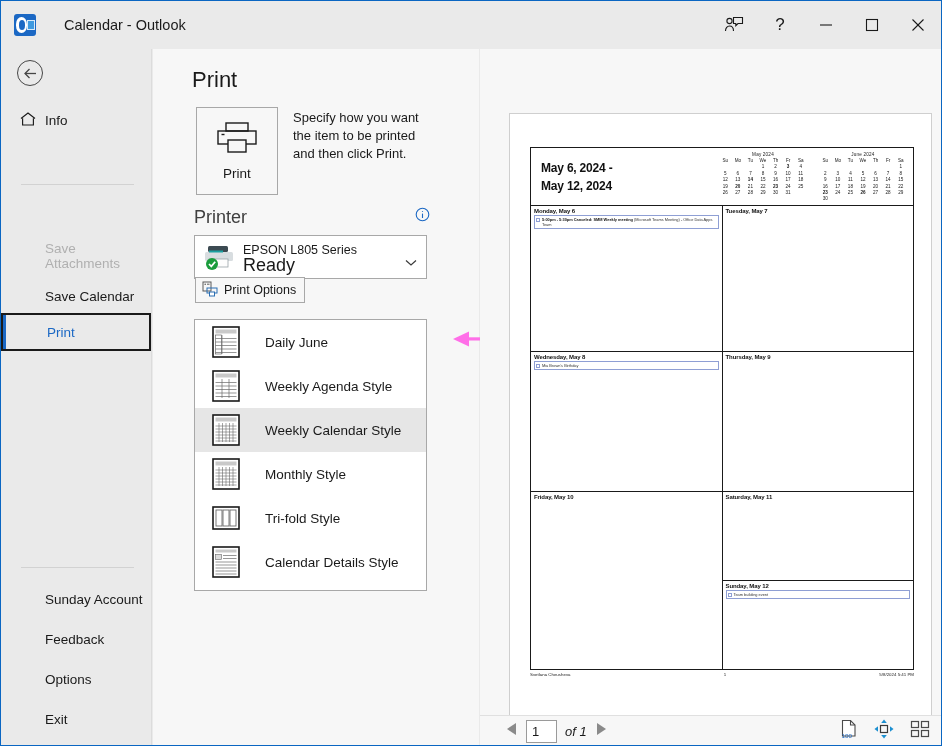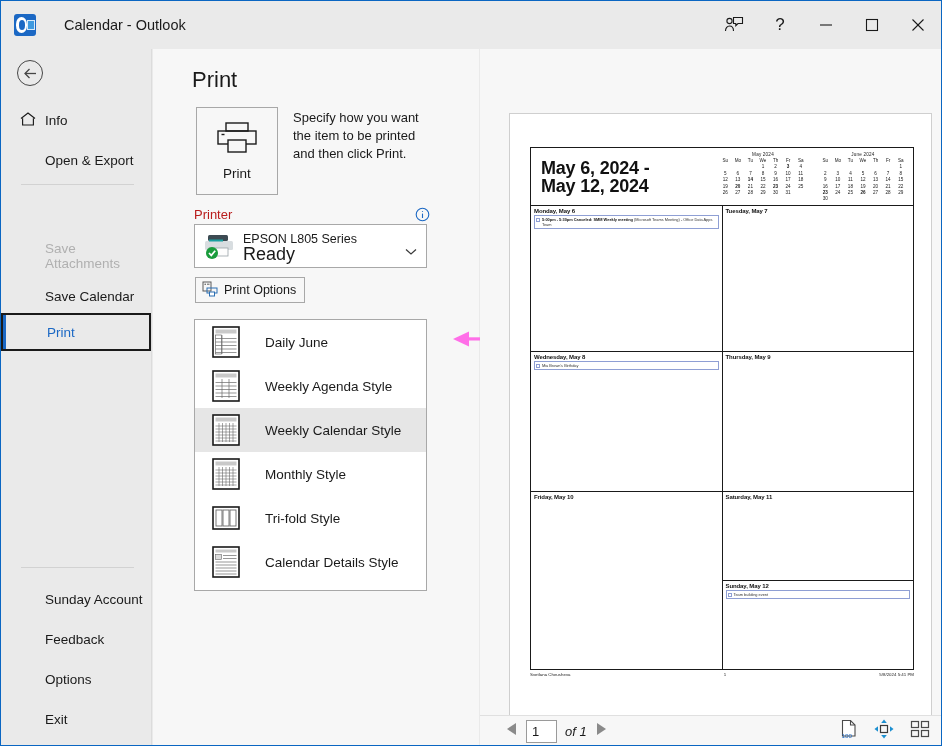--- a/index.html
+++ b/index.html
@@ -117,28 +117,28 @@
     display: flex; flex-direction: column;
     align-items: center; justify-content: center; gap: 7px;
   }
   .print-btn .plabel { font-size: 13.5px; color: #1a1a1a; }
   .print-desc {
     width: 145px; font-size: 13px; color: #1a1a1a;
     line-height: 18px; padding-top: 2px;
   }
   .sec-title {
     position: absolute; left: 41px;
-    font-size: 13px; color: #b91c1c;
+    font-size: 18px; color: #404040;
   }
   .info-ico {
     position: absolute; left: 262px; top: 158px;
     width: 15px; height: 15px;
   }
   .printer-combo {
-    position: absolute; left: 41px; top: 175px;
+    position: absolute; left: 41px; top: 186px;
     width: 233px; height: 44px;
     border: 1px solid #a8a8a8; background: #ffffff;
     display: flex; align-items: center;
   }
   .pr-ico { margin-left: 8px; width: 32px; height: 28px; position: relative; flex: none; }
   .pr-lines { margin-left: 8px; line-height: 15px; }
   .pr-name { font-size: 12.5px; color: #1a1a1a; }
   .pr-status { font-size: 18px; color: #1a1a1a; }
   .combo-caret {
     position: absolute; right: 9px; top: 17px;
@@ -181,21 +181,21 @@
     position: absolute; left: 20px; top: 33px;
     width: 384px; height: 523px;
     border: 1.2px solid #1a1a1a;
     display: flex; flex-direction: column;
   }
   .sheet-head {
     height: 58px; border-bottom: 1.2px solid #1a1a1a;
     display: flex; align-items: center; position: relative;
   }
   .range-title {
-    margin-left: 10px; font-size: 18px; font-weight: bold;
+    margin-left: 10px; font-size: 12px; font-weight: bold;
     color: #111; line-height: 18px; letter-spacing: -.2px;
   }
   .minicals {
     position: absolute; right: 6px; top: 4px;
     display: flex; gap: 12px;
   }
   .minical { width: 88px; }
   .mc-title {
     text-align: center; font-size: 4.6px; color: #1a1a1a;
     letter-spacing: .2px; margin-bottom: 1px;
@@ -315,23 +315,20 @@
     <div class="nav-item has-icon" style="top:55px">
       <span class="home-ico">
         <svg width="18" height="16" viewBox="0 0 18 16" stroke="#1a1a1a" stroke-width="1.15" fill="none">
           <polyline points="2,7.5 9,2 16,7.5"></polyline>
             <path d="M3.6 7.2V14h10.8V7.2"></path>
         </svg>
       </span>
       <span class="nlabel">Info</span>
     </div>
 
-    <div class="nav-item" style="top:95px">
-      <span class="nlabel">Open &amp; Export</span>
-    </div>
 
     <div class="nav-sep" style="top:135px"></div>
 
     <div class="nav-item disabled" style="top:191px">
       <span class="nlabel">Save Attachments</span>
     </div>
     <div class="nav-item" style="top:231px">
       <span class="nlabel">Save Calendar</span>
     </div>
     <div class="nav-item selected" style="top:264px">

